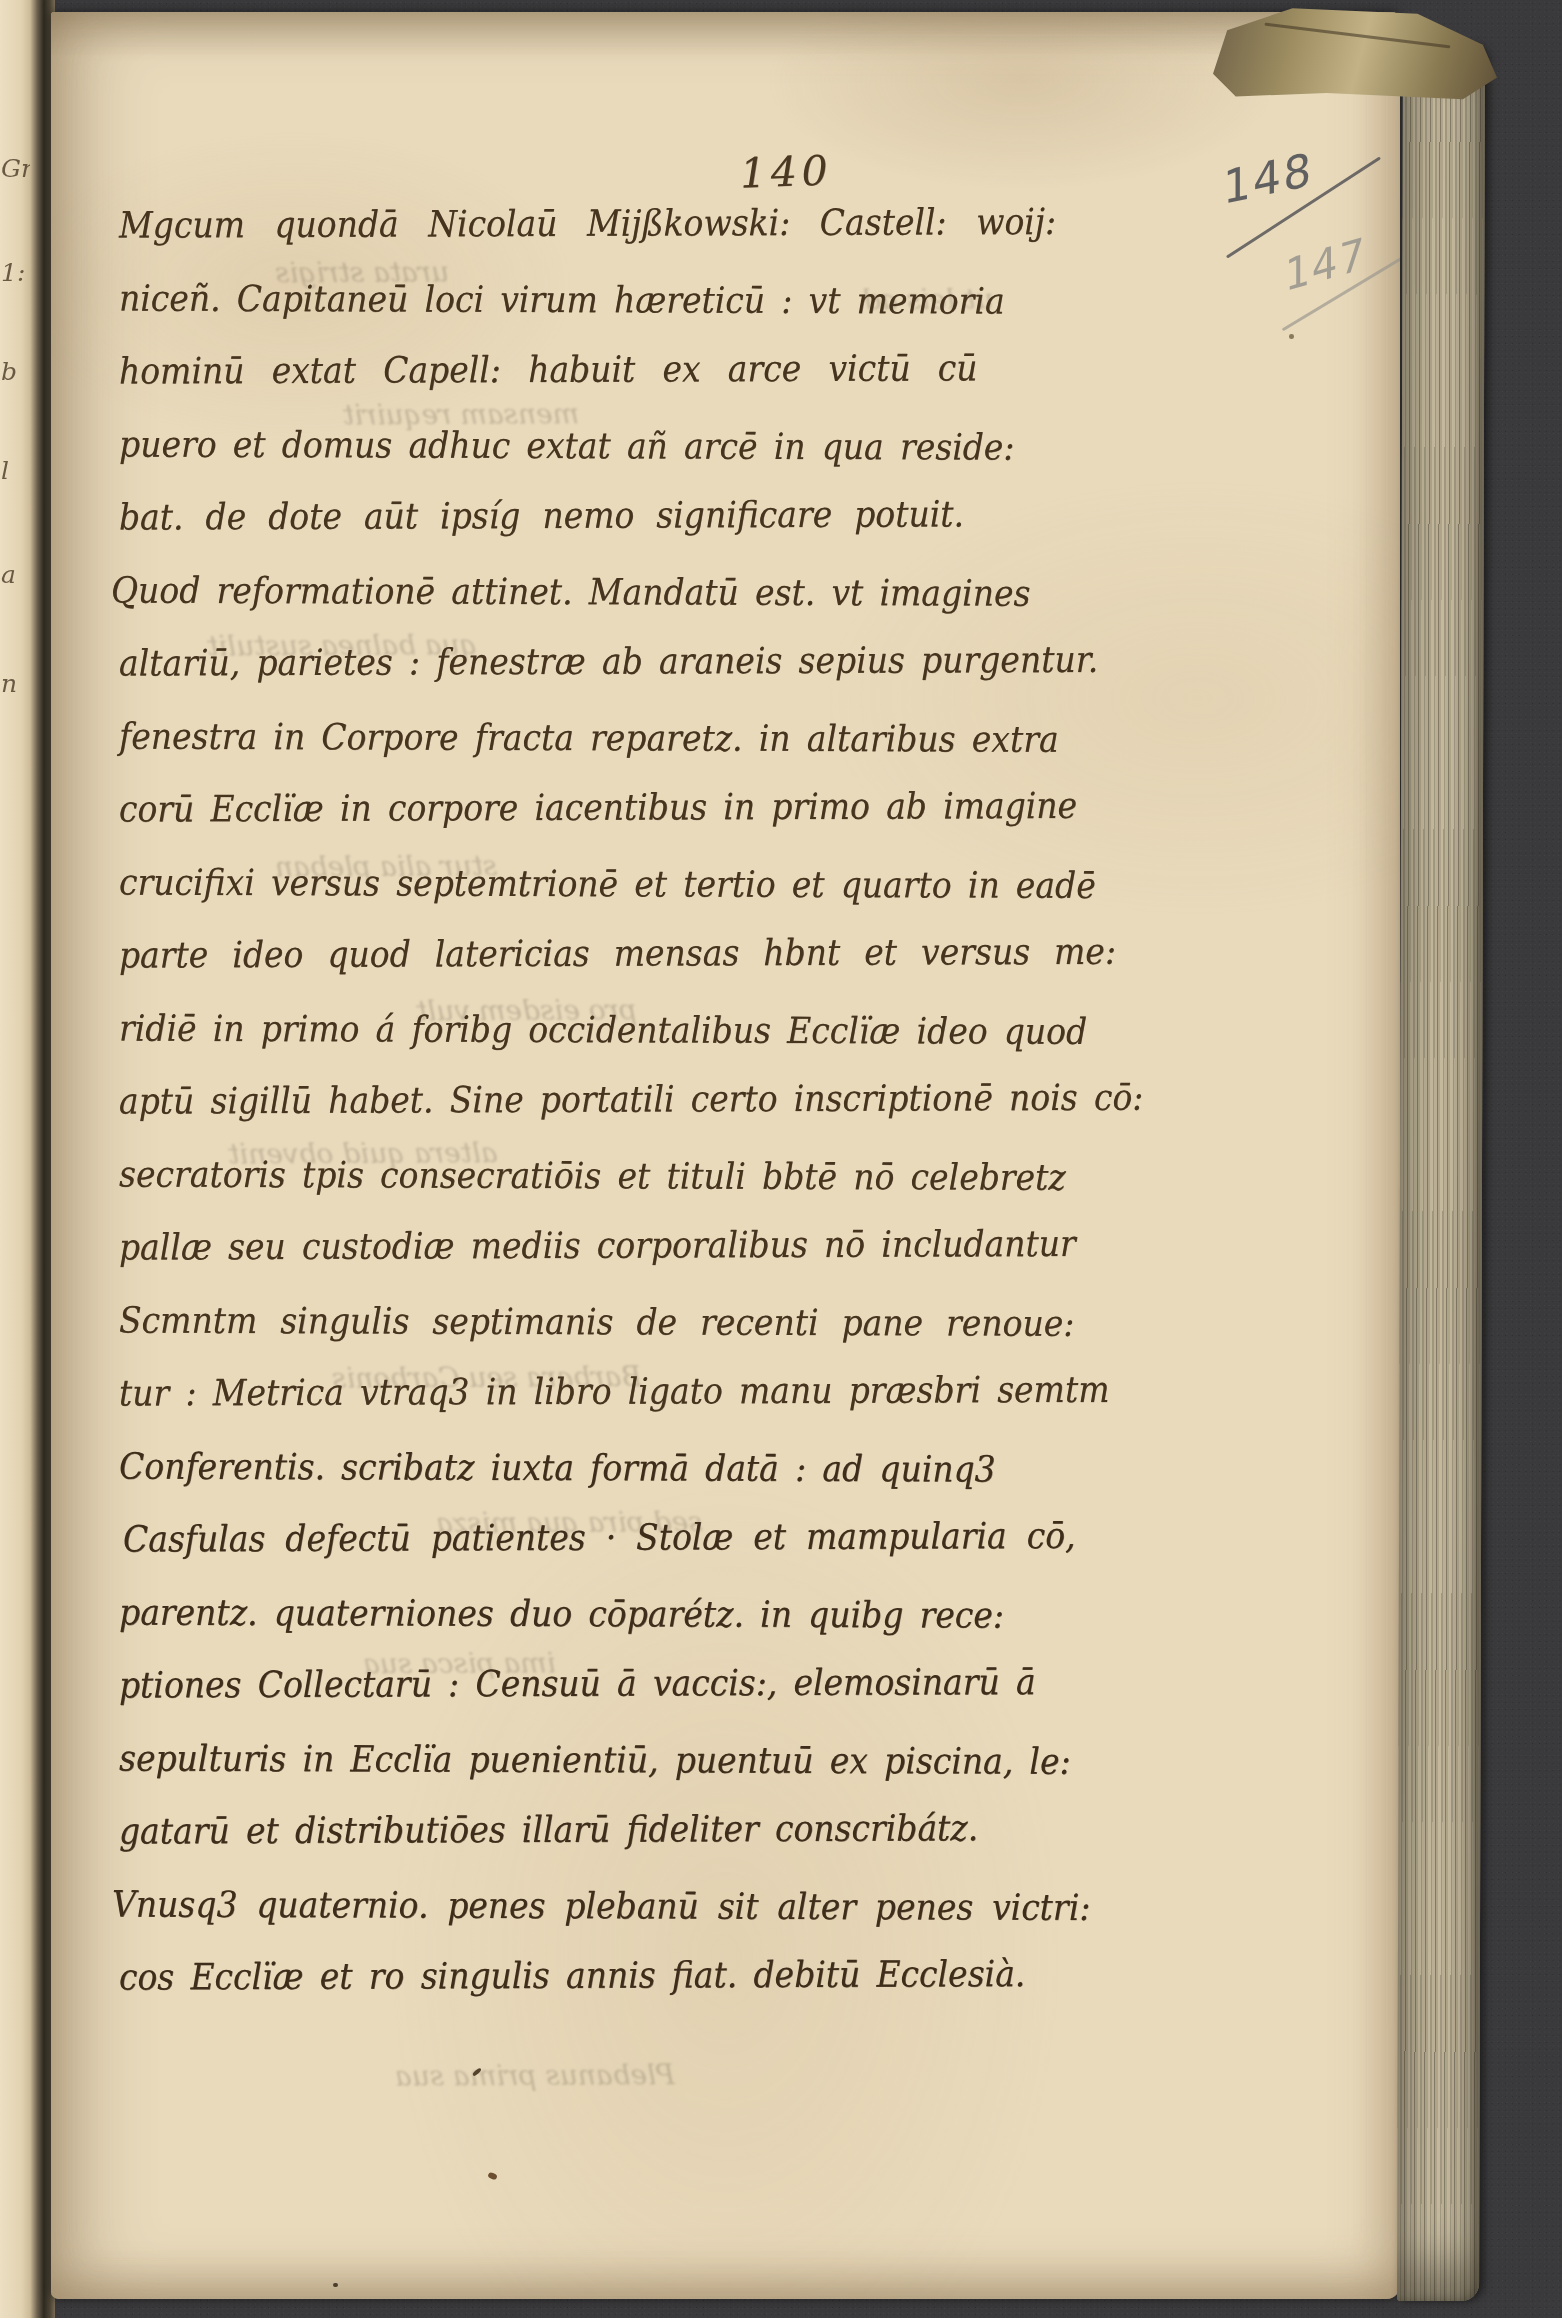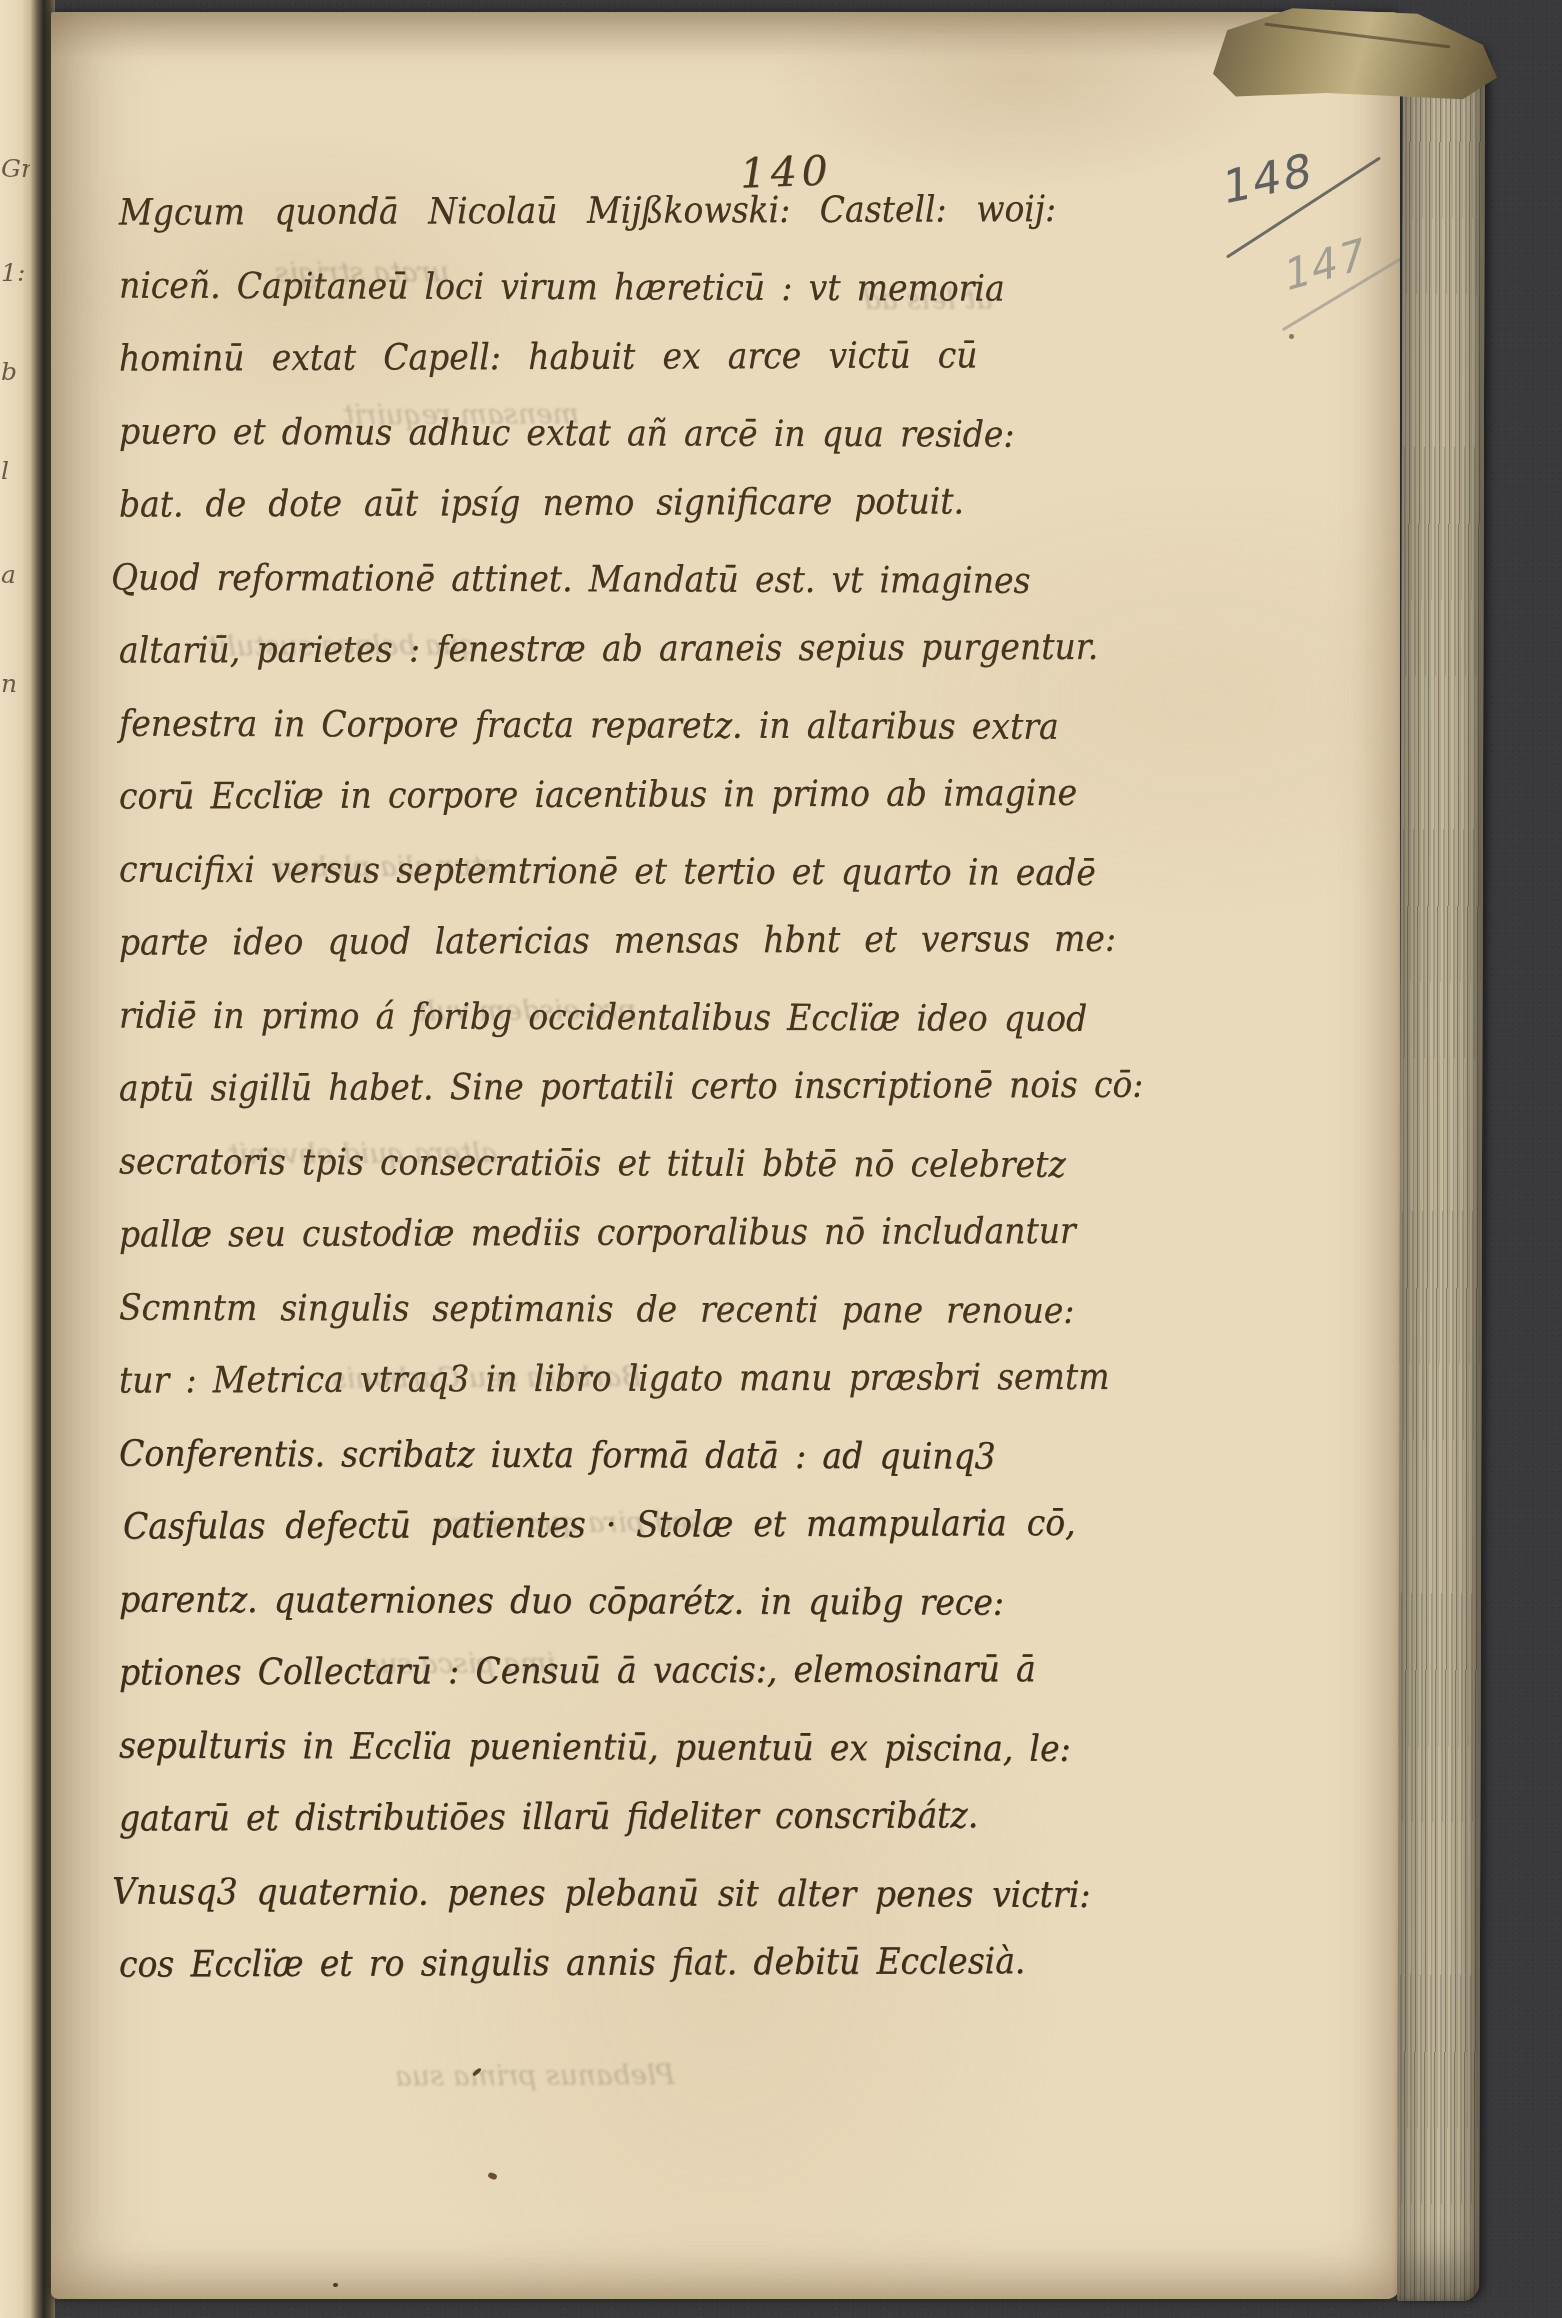--- a/index.html
+++ b/index.html
@@ -124,21 +124,21 @@
   .ghost:nth-child(4){top:838px;left:224px;}
   .ghost:nth-child(5){top:982px;left:365px;}
   .ghost:nth-child(6){top:1125px;left:177px;}
   .ghost:nth-child(7){top:1349px;left:281px;}
   .ghost:nth-child(8){top:1494px;left:385px;}
   .ghost:nth-child(9){top:1635px;left:312px;}
   .ghost:nth-child(10){top:2047px;left:344px;}
   .ghost:nth-child(11){top:271px;left:812px;}
 
   
-  .lines{position:absolute;left:68px;top:173px;width:1213px;}
+  .lines{position:absolute;left:68px;top:186px;width:1213px;}
   .line{
     height:73px;line-height:58px;white-space:nowrap;
     font-size:33px;font-style:italic;color:#46341f;
     letter-spacing:0px;word-spacing:5.7px;
     text-shadow:0.3px 0.2px 0.4px rgba(70,50,30,.55);
     transform:scaleY(1.1) rotate(-.2deg);transform-origin:0 60%;
   }
   .line:nth-child(2n){transform:scaleY(1.1) rotate(.18deg);}
   .line:nth-child(1){word-spacing:19px;}
   .line:nth-child(3){word-spacing:16.7px;}

